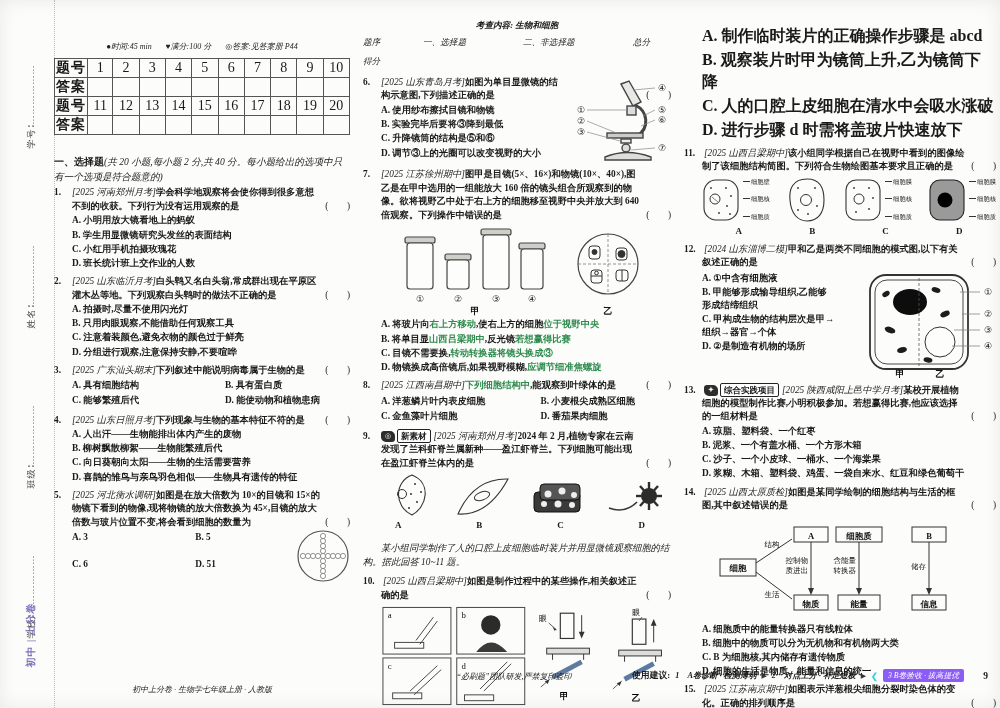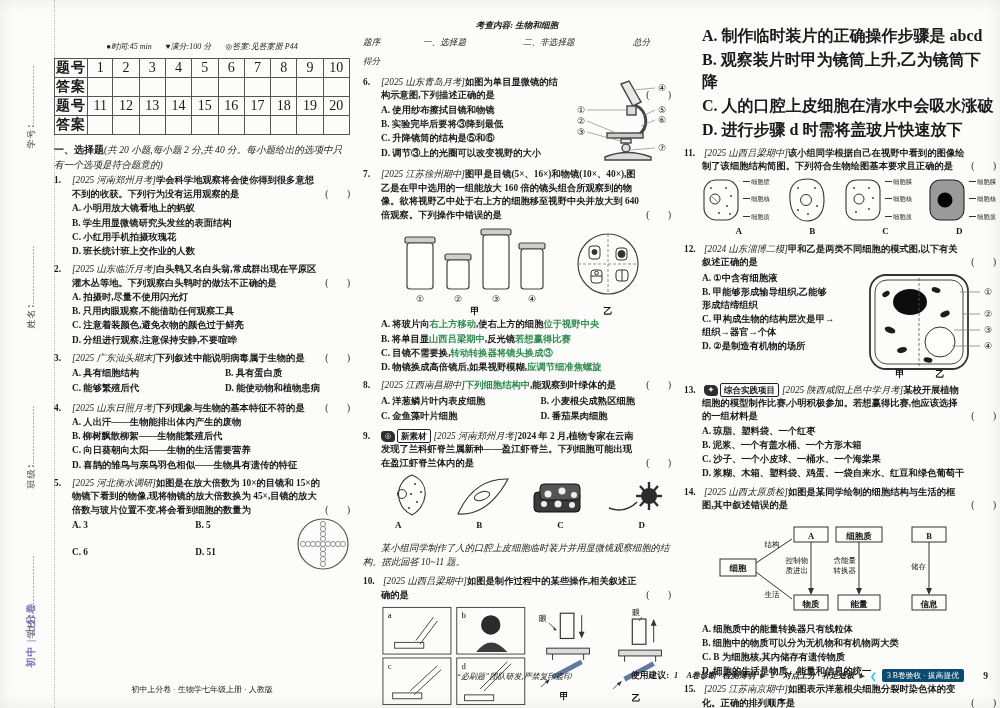--- a/index.html
+++ b/index.html
@@ -22,21 +22,21 @@
   
   .title{font-size:15px;font-weight:700;text-align:center;letter-spacing:.5px;white-space:nowrap;}
   .circ{display:inline-block;width:14px;height:14px;line-height:14px;border:1.3px solid #111;
         border-radius:50%;text-align:center;font-size:10px;vertical-align:1px;margin:0 1px;}
   .meta{display:flex;justify-content:center;gap:14px;font-size:8px;font-style:italic;margin:7px 0 6px;color:#222;white-space:nowrap;}
 
   table.ans{border-collapse:collapse;width:100%;margin:2px 0 6px;}
   table.ans td{border:1px solid #555;height:17px;text-align:center;font-size:14px;padding:0;}
   table.ans td.hd{font-weight:700;width:32px;letter-spacing:1px;}
 
-  .sectionhead{font-size:9.6px;margin:8px 0 3px;line-height:1.45;}
+  .sectionhead{font-size:9.6px;margin:20px 0 3px;line-height:1.45;}
   .sectionhead b{font-size:10px;}
   .sectionhead .note{font-style:italic;font-weight:400;}
 
   .q{position:relative;font-size:9.3px;line-height:1.45;padding-left:18px;margin:0 0 5px;}
   .qn{display:inline-block;min-width:18px;margin-left:-18px;font-weight:700;}
   .stem{position:relative;padding-right:30px;font-weight:600;}
   .tag{font-weight:400;font-style:italic;}
   .paren{position:absolute;right:0;bottom:0;font-weight:400;}
   .opts{list-style:none;margin:1px 0 0;padding:0;font-weight:600;}
   .opts li{margin:1px 0;line-height:1.42;}
@@ -56,28 +56,28 @@
 
   
   .cellrow{display:flex;gap:2px;margin:2px 0 0;justify-content:space-between;}
   .cellitem{display:flex;gap:1px;}
   .celllabels{display:flex;flex-direction:column;justify-content:space-between;padding:3px 0;}
   .celllab{font-size:6.3px;white-space:nowrap;line-height:1;}
   .celllab:before{content:"";display:inline-block;width:7px;border-top:.8px solid #333;vertical-align:2px;margin-right:1px;}
   .lettersrow{display:flex;font-size:9px;font-weight:600;margin-top:1px;}
 
   
-  .f1{position:absolute;left:54px;top:684px;width:296px;text-align:center;font-size:8px;color:#222;}
+  .f1{position:absolute;left:54px;top:684px;width:296px;text-align:center;font-size:8px;font-style:italic;color:#222;}
   .f2{position:absolute;left:360px;top:671px;width:308px;text-align:center;font-size:8px;font-style:italic;color:#222;}
   .f3{position:absolute;right:36px;top:669px;display:flex;align-items:center;gap:5px;font-size:8.2px;white-space:nowrap;}
   .f3 .lbl{font-weight:700;font-style:normal;font-size:8.8px;}
   .f3 .step{font-style:italic;font-weight:600;}
   .f3 .arr{font-size:7px;color:#333;}
   .f3 .chev{color:#3fd0de;font-weight:700;}
-  .f3 .teal{background:#0c4a6e;color:#fff;border-radius:2px;padding:1px 5px;font-size:7.8px;}
+  .f3 .teal{background:#8b5cf6;color:#fff;border-radius:2px;padding:1px 5px;font-size:7.8px;font-style:italic;}
   .pagenum{position:absolute;right:12px;top:671px;font-size:9.5px;font-weight:700;}
 
   .examinfo{font-size:8.6px;font-style:italic;margin-bottom:8px;}
   .examinfo .r0{text-align:center;font-weight:600;margin-bottom:5px;}
   .examinfo .r1{display:flex;gap:0;}
   .examinfo .r1 span{display:inline-block;}
   .examinfo .r2{margin-top:7px;}
 </style>
 </head>
 <body>

